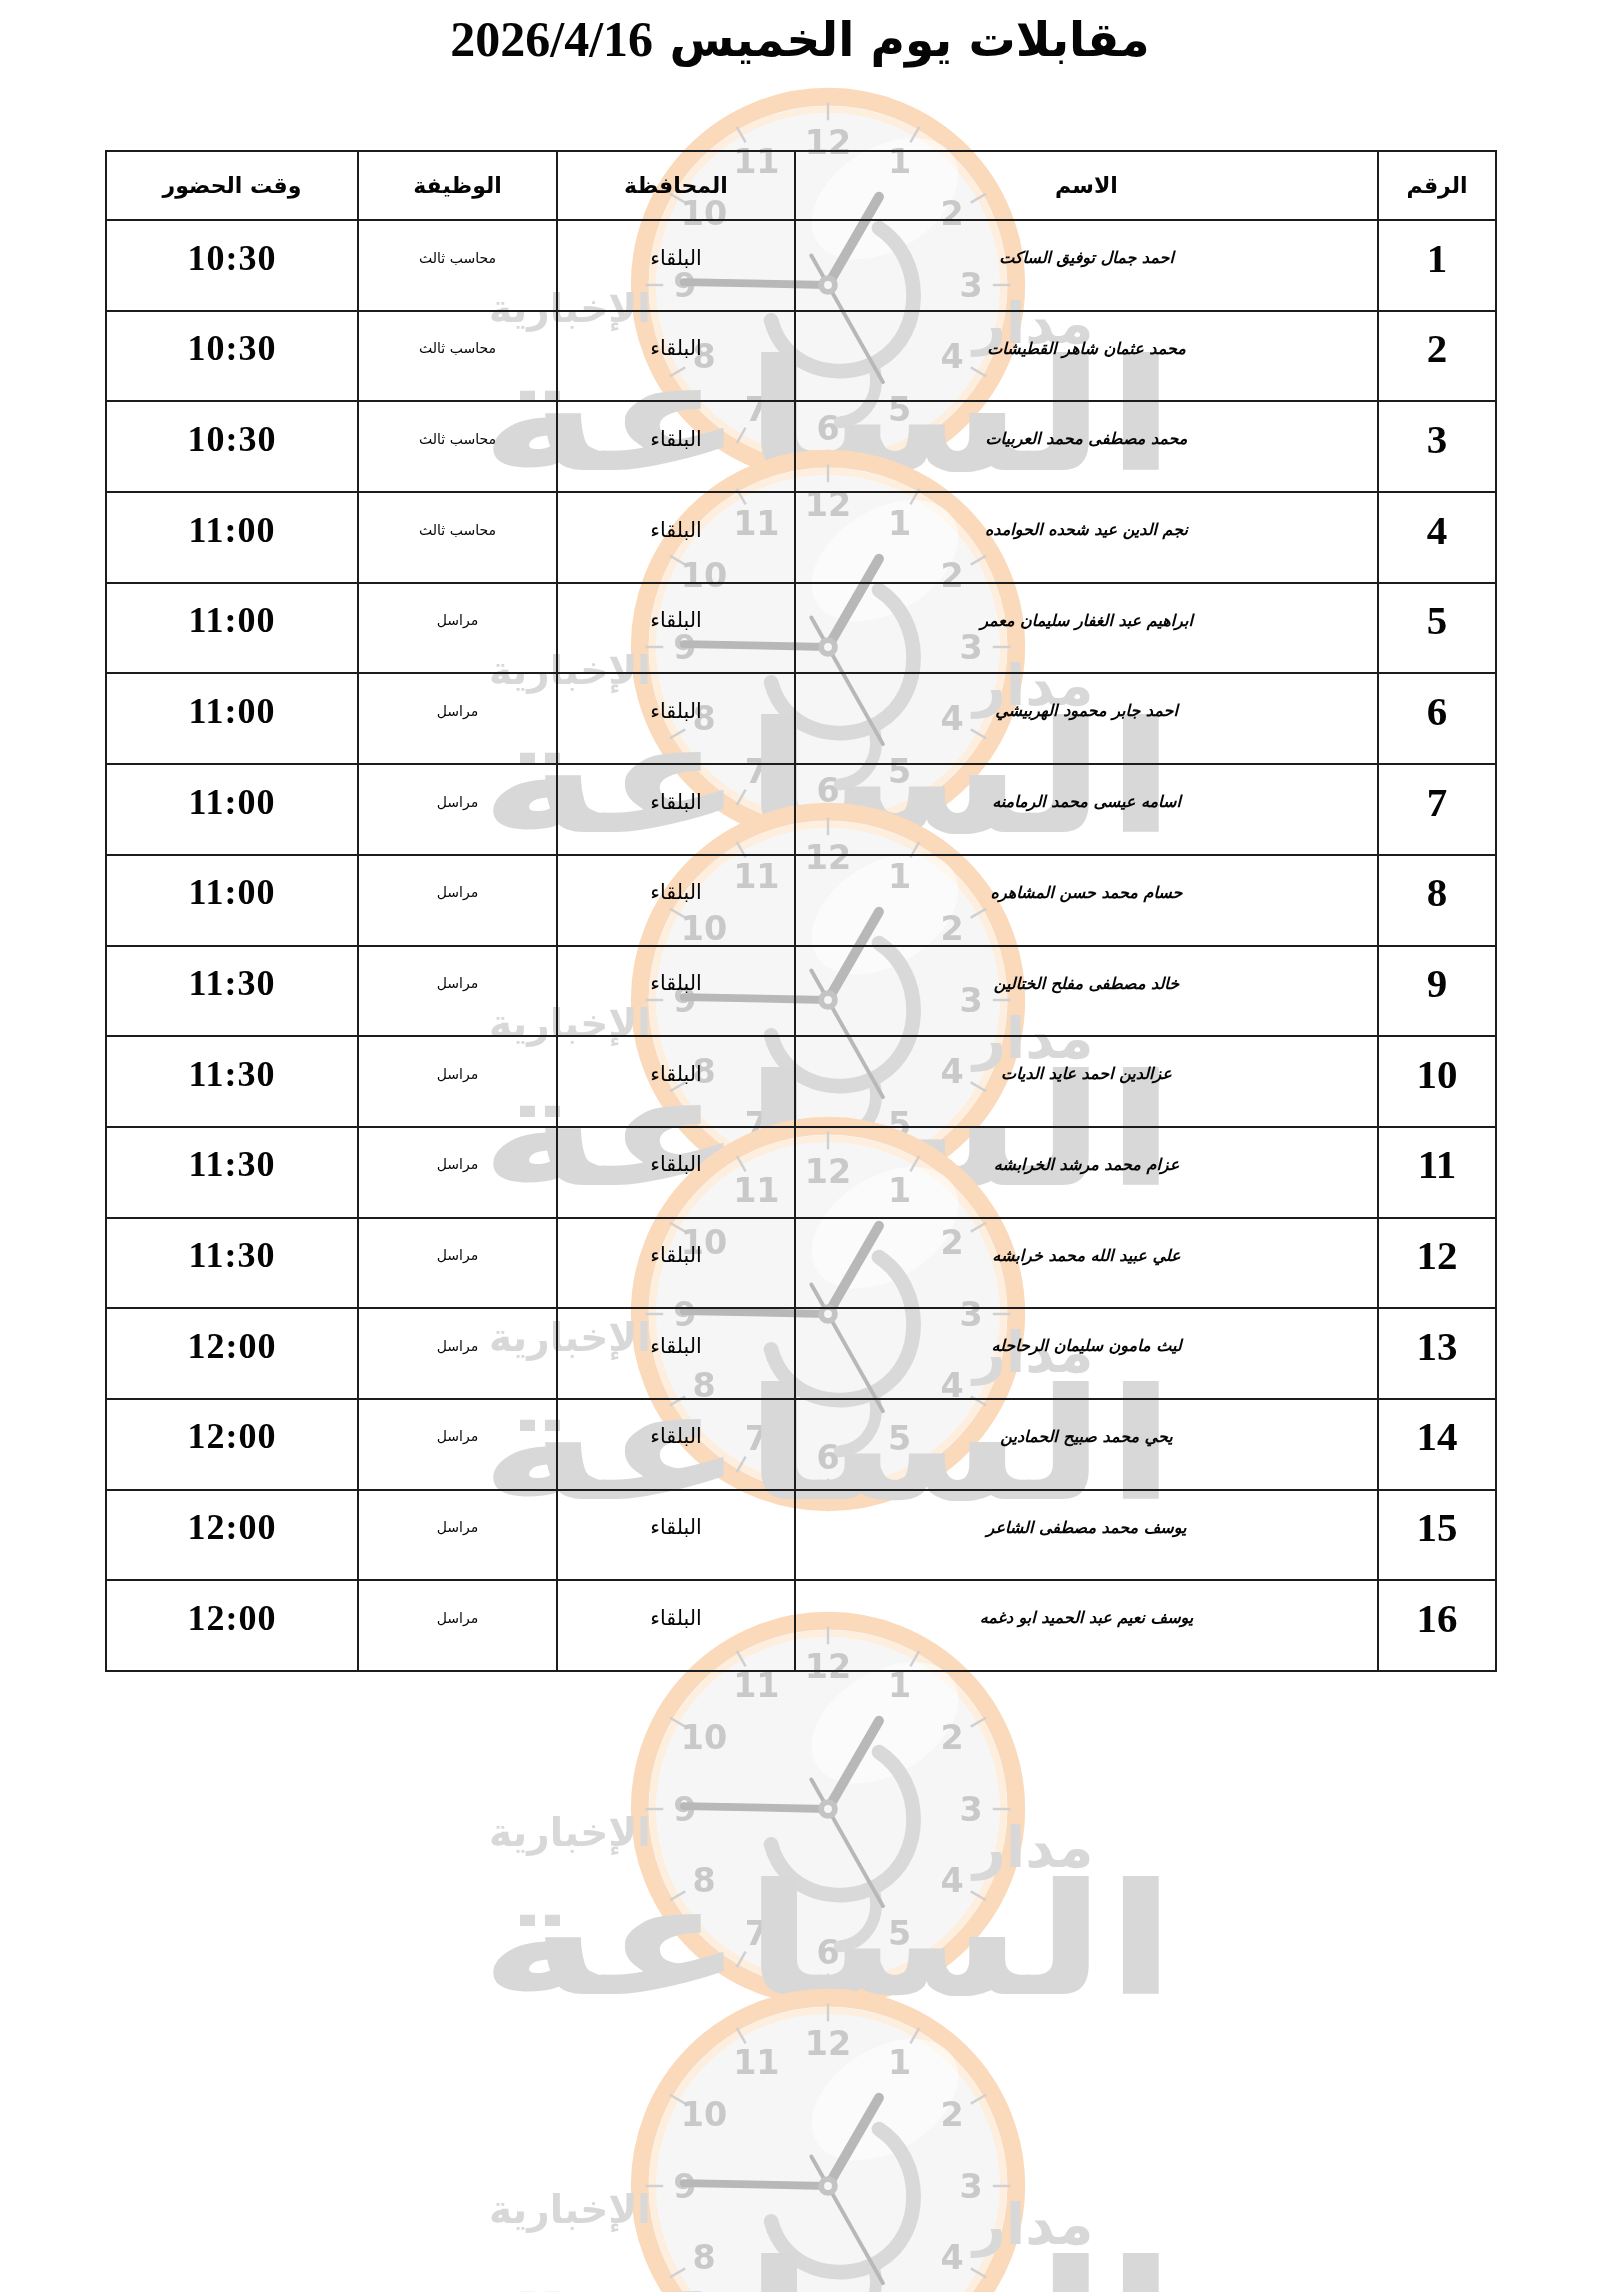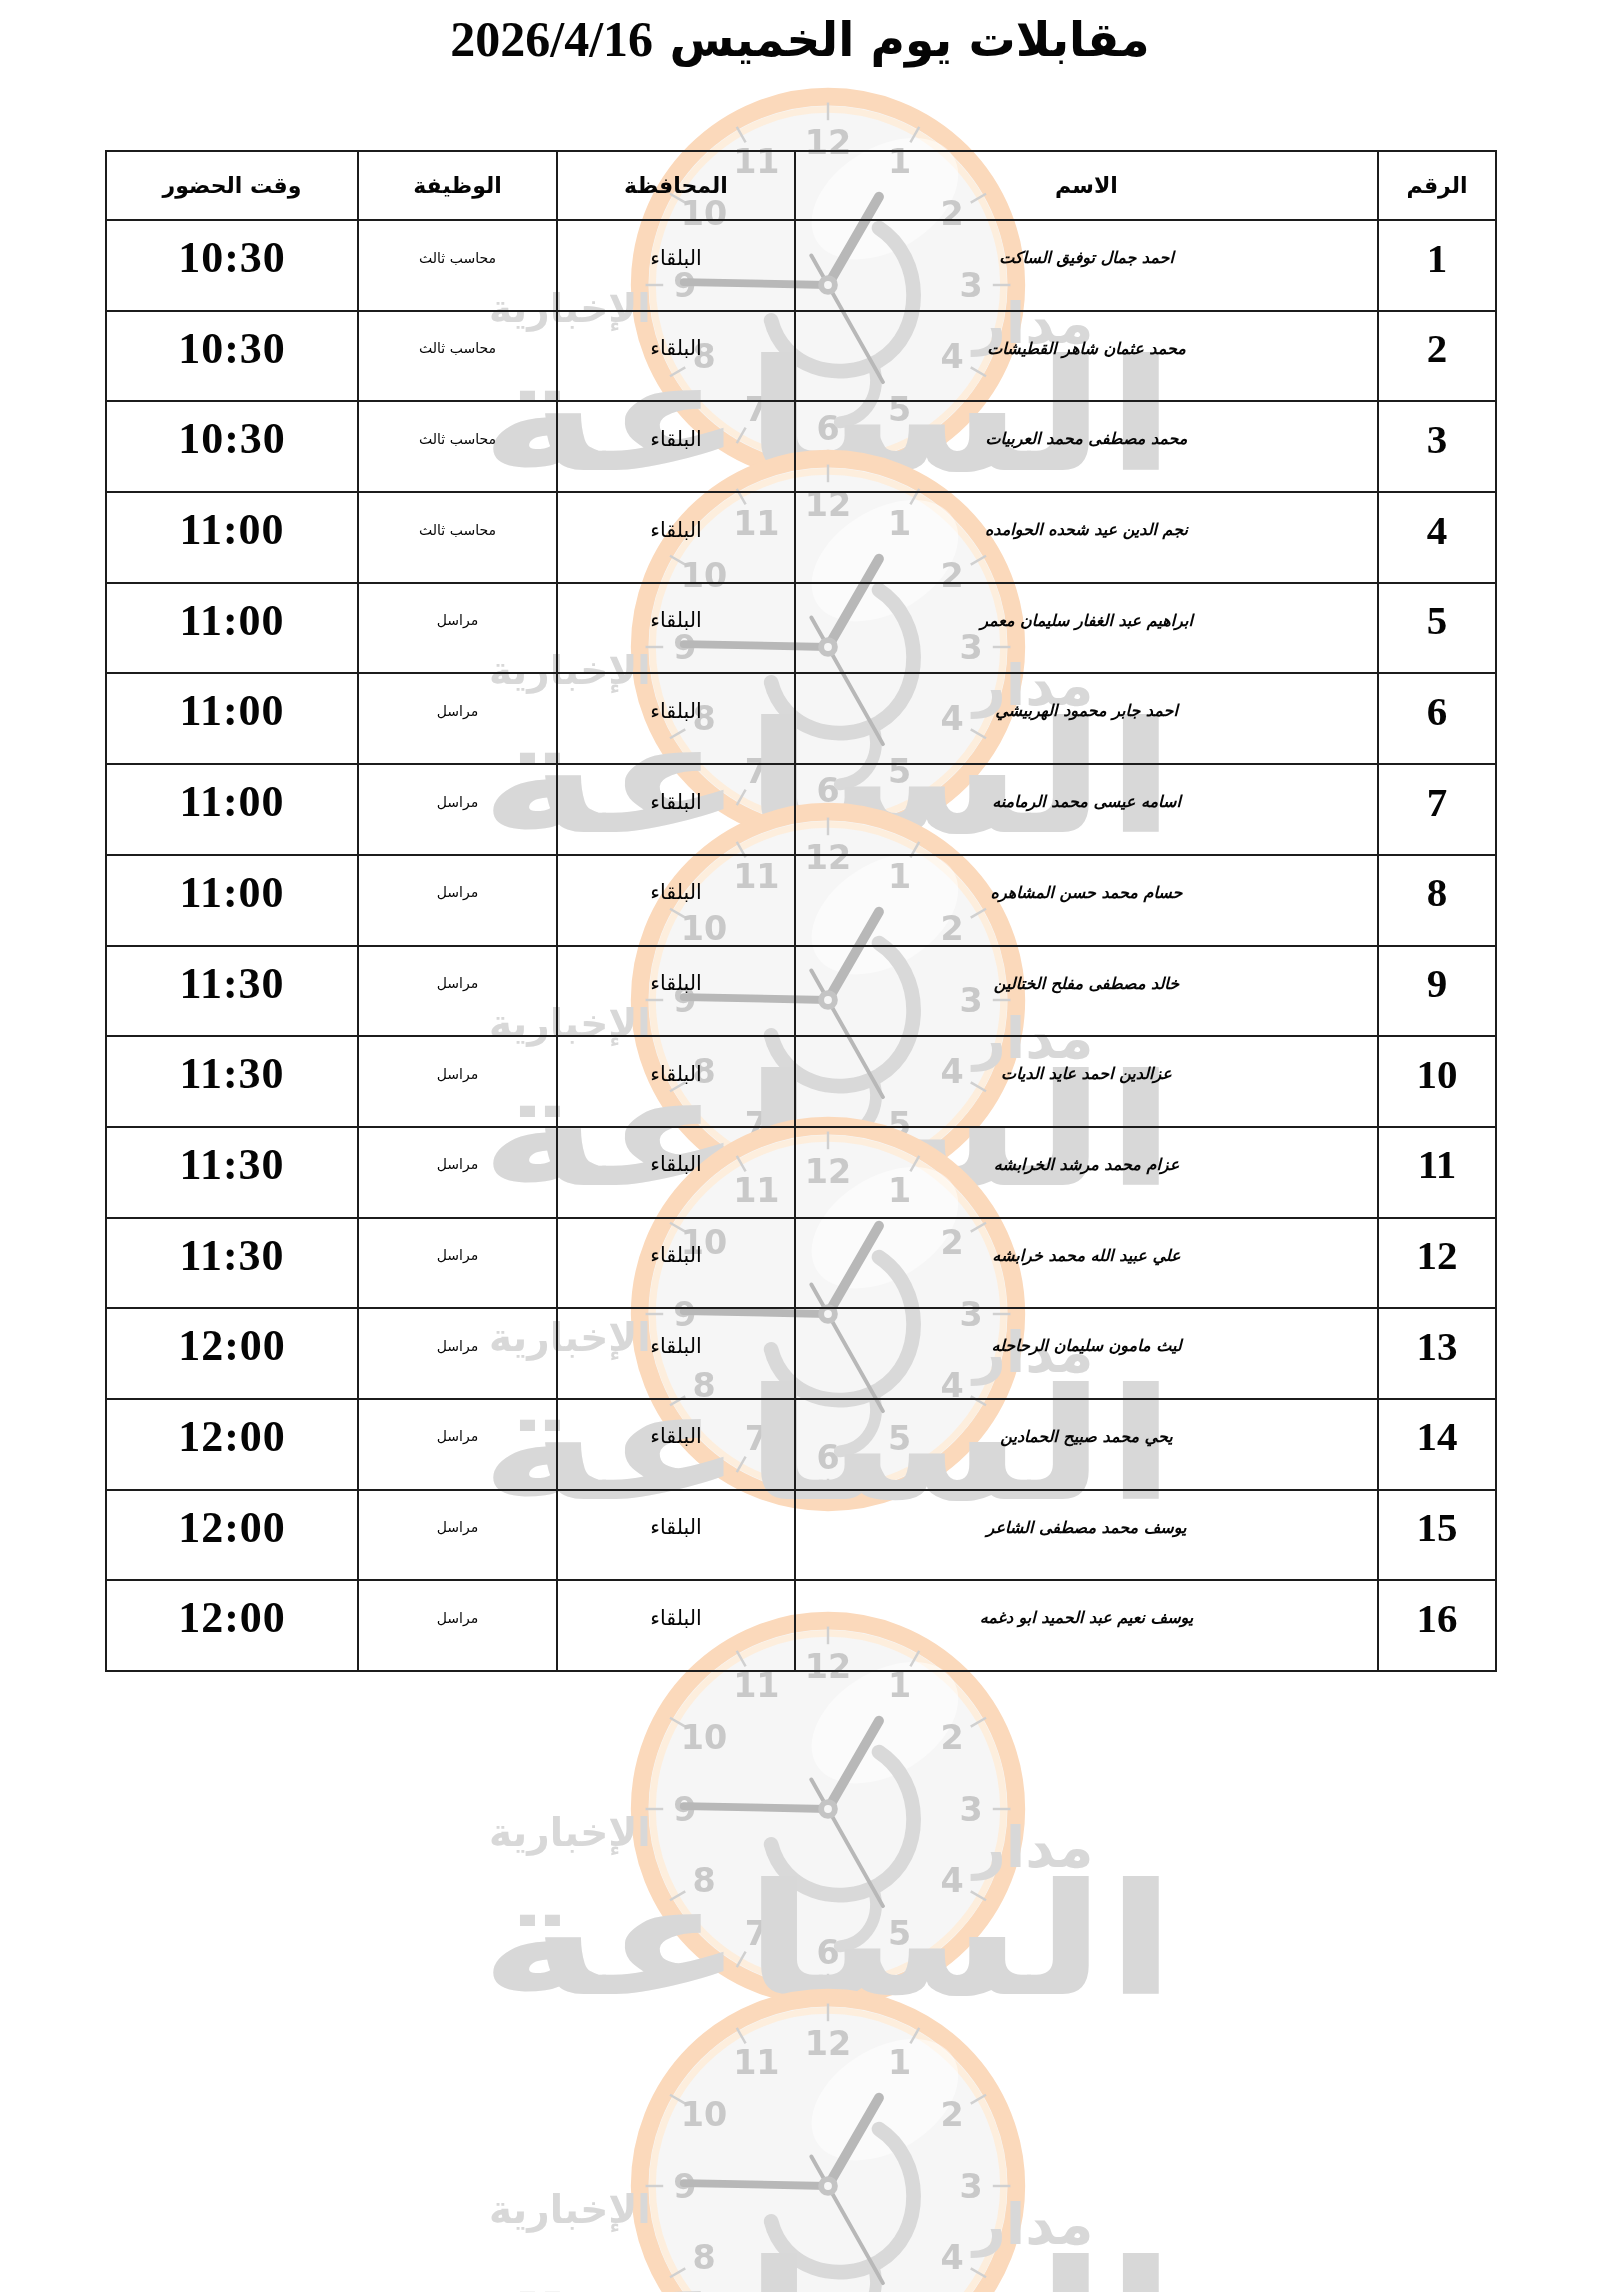--- a/index.html
+++ b/index.html
@@ -31,21 +31,21 @@
   table.sched{position:absolute;top:150px;left:105px;width:1390px;z-index:1;direction:rtl;
               border-collapse:collapse;table-layout:fixed;border:2.9px solid #141414;}
   .sched th,.sched td{border:2px solid #1c1c1c;text-align:center;vertical-align:middle;
                       background:transparent;color:#050505;overflow:hidden;}
   .sched thead th{height:67px;font-size:22px;font-weight:bold;padding:0 3.9px;}
   .sched tbody td{height:73px;padding:0 5.9px 15.7px 5.9px;}
   .cell-num{font-family:"Liberation Serif",serif;font-size:41px;font-weight:bold;}
   .cell-name{font-size:16px;font-weight:bold;font-style:italic;}
   .cell-gov{font-size:20.6px;font-weight:normal;margin-top:29px;}
   .cell-job{font-size:14px;font-weight:normal;}
-  .cell-time{font-family:"Liberation Serif",serif;font-size:44px;font-weight:bold;letter-spacing:1px;}
+  .cell-time{font-family:"Liberation Serif",serif;font-size:36px;font-weight:bold;letter-spacing:1px;}
 </style>
 </head>
 <body>
 
 <div class="page">
   <div id="wm-layer">
       <div class="watermark" style="top: 59px;">
     <svg class="wm-clock" width="412" height="412" viewBox="0 0 420 420">
       <circle class="ring" cx="210" cy="210" r="192"></circle>
       <circle class="ring2" cx="210" cy="210" r="179"></circle>

